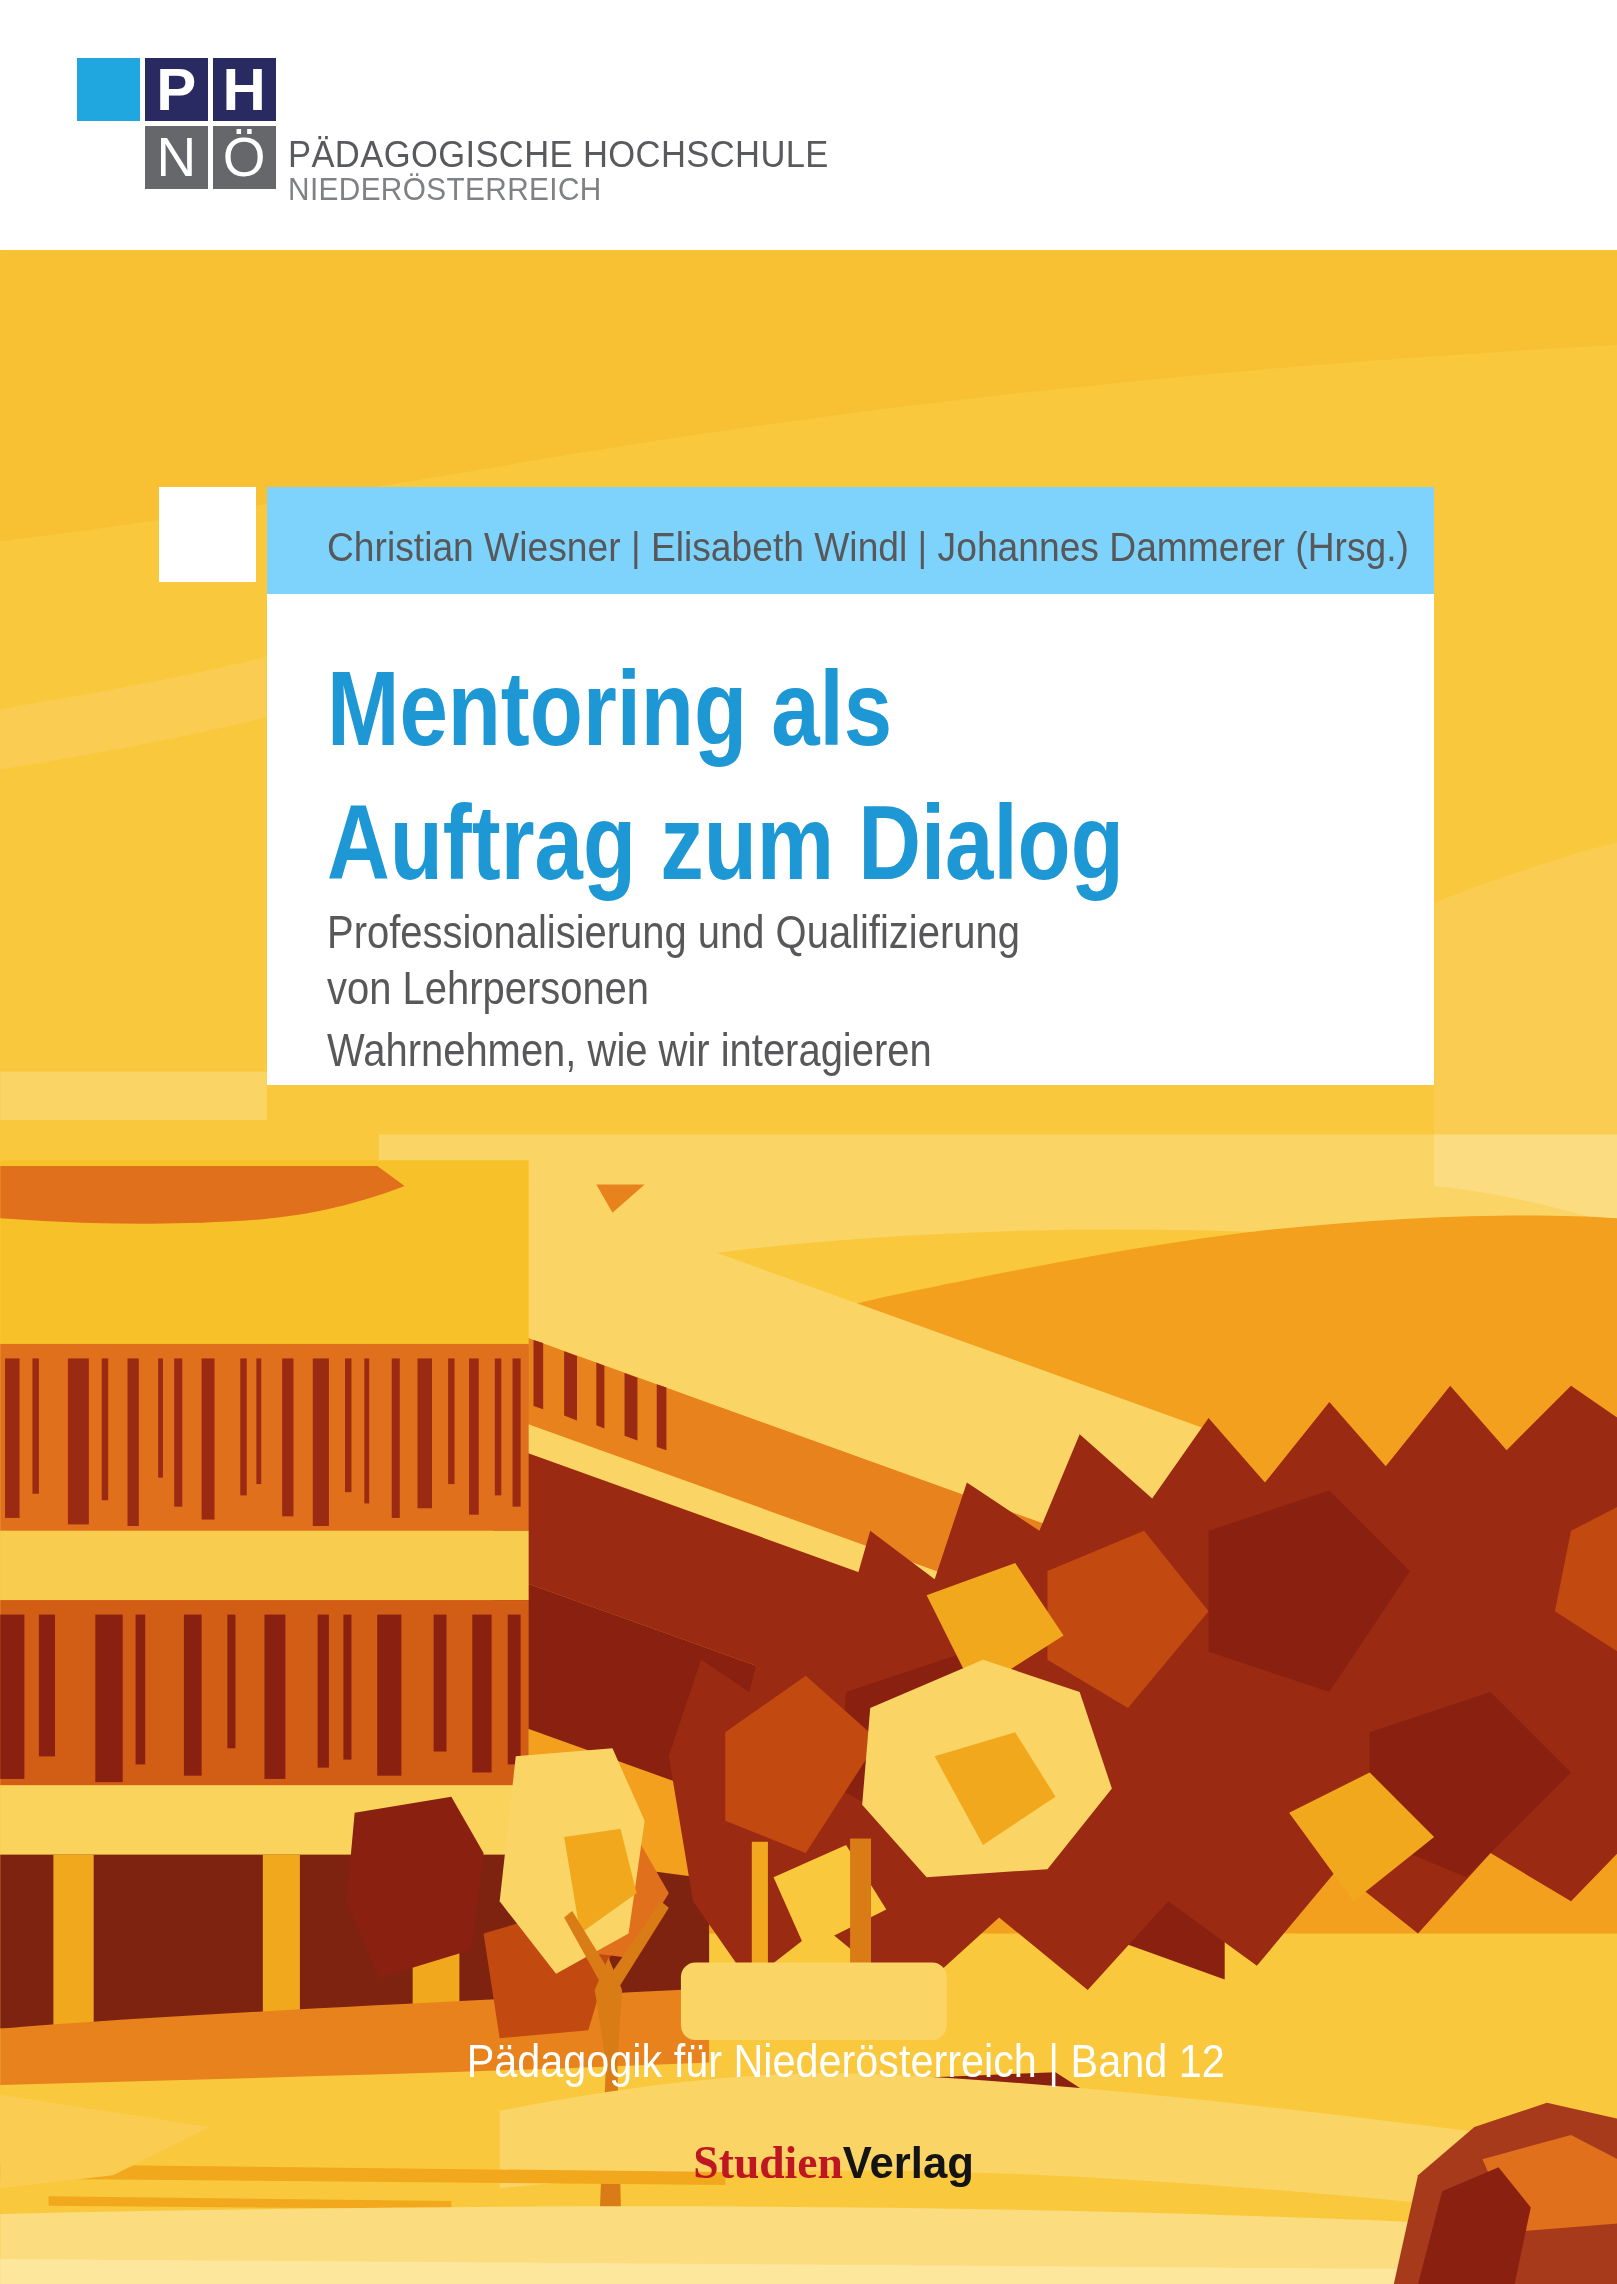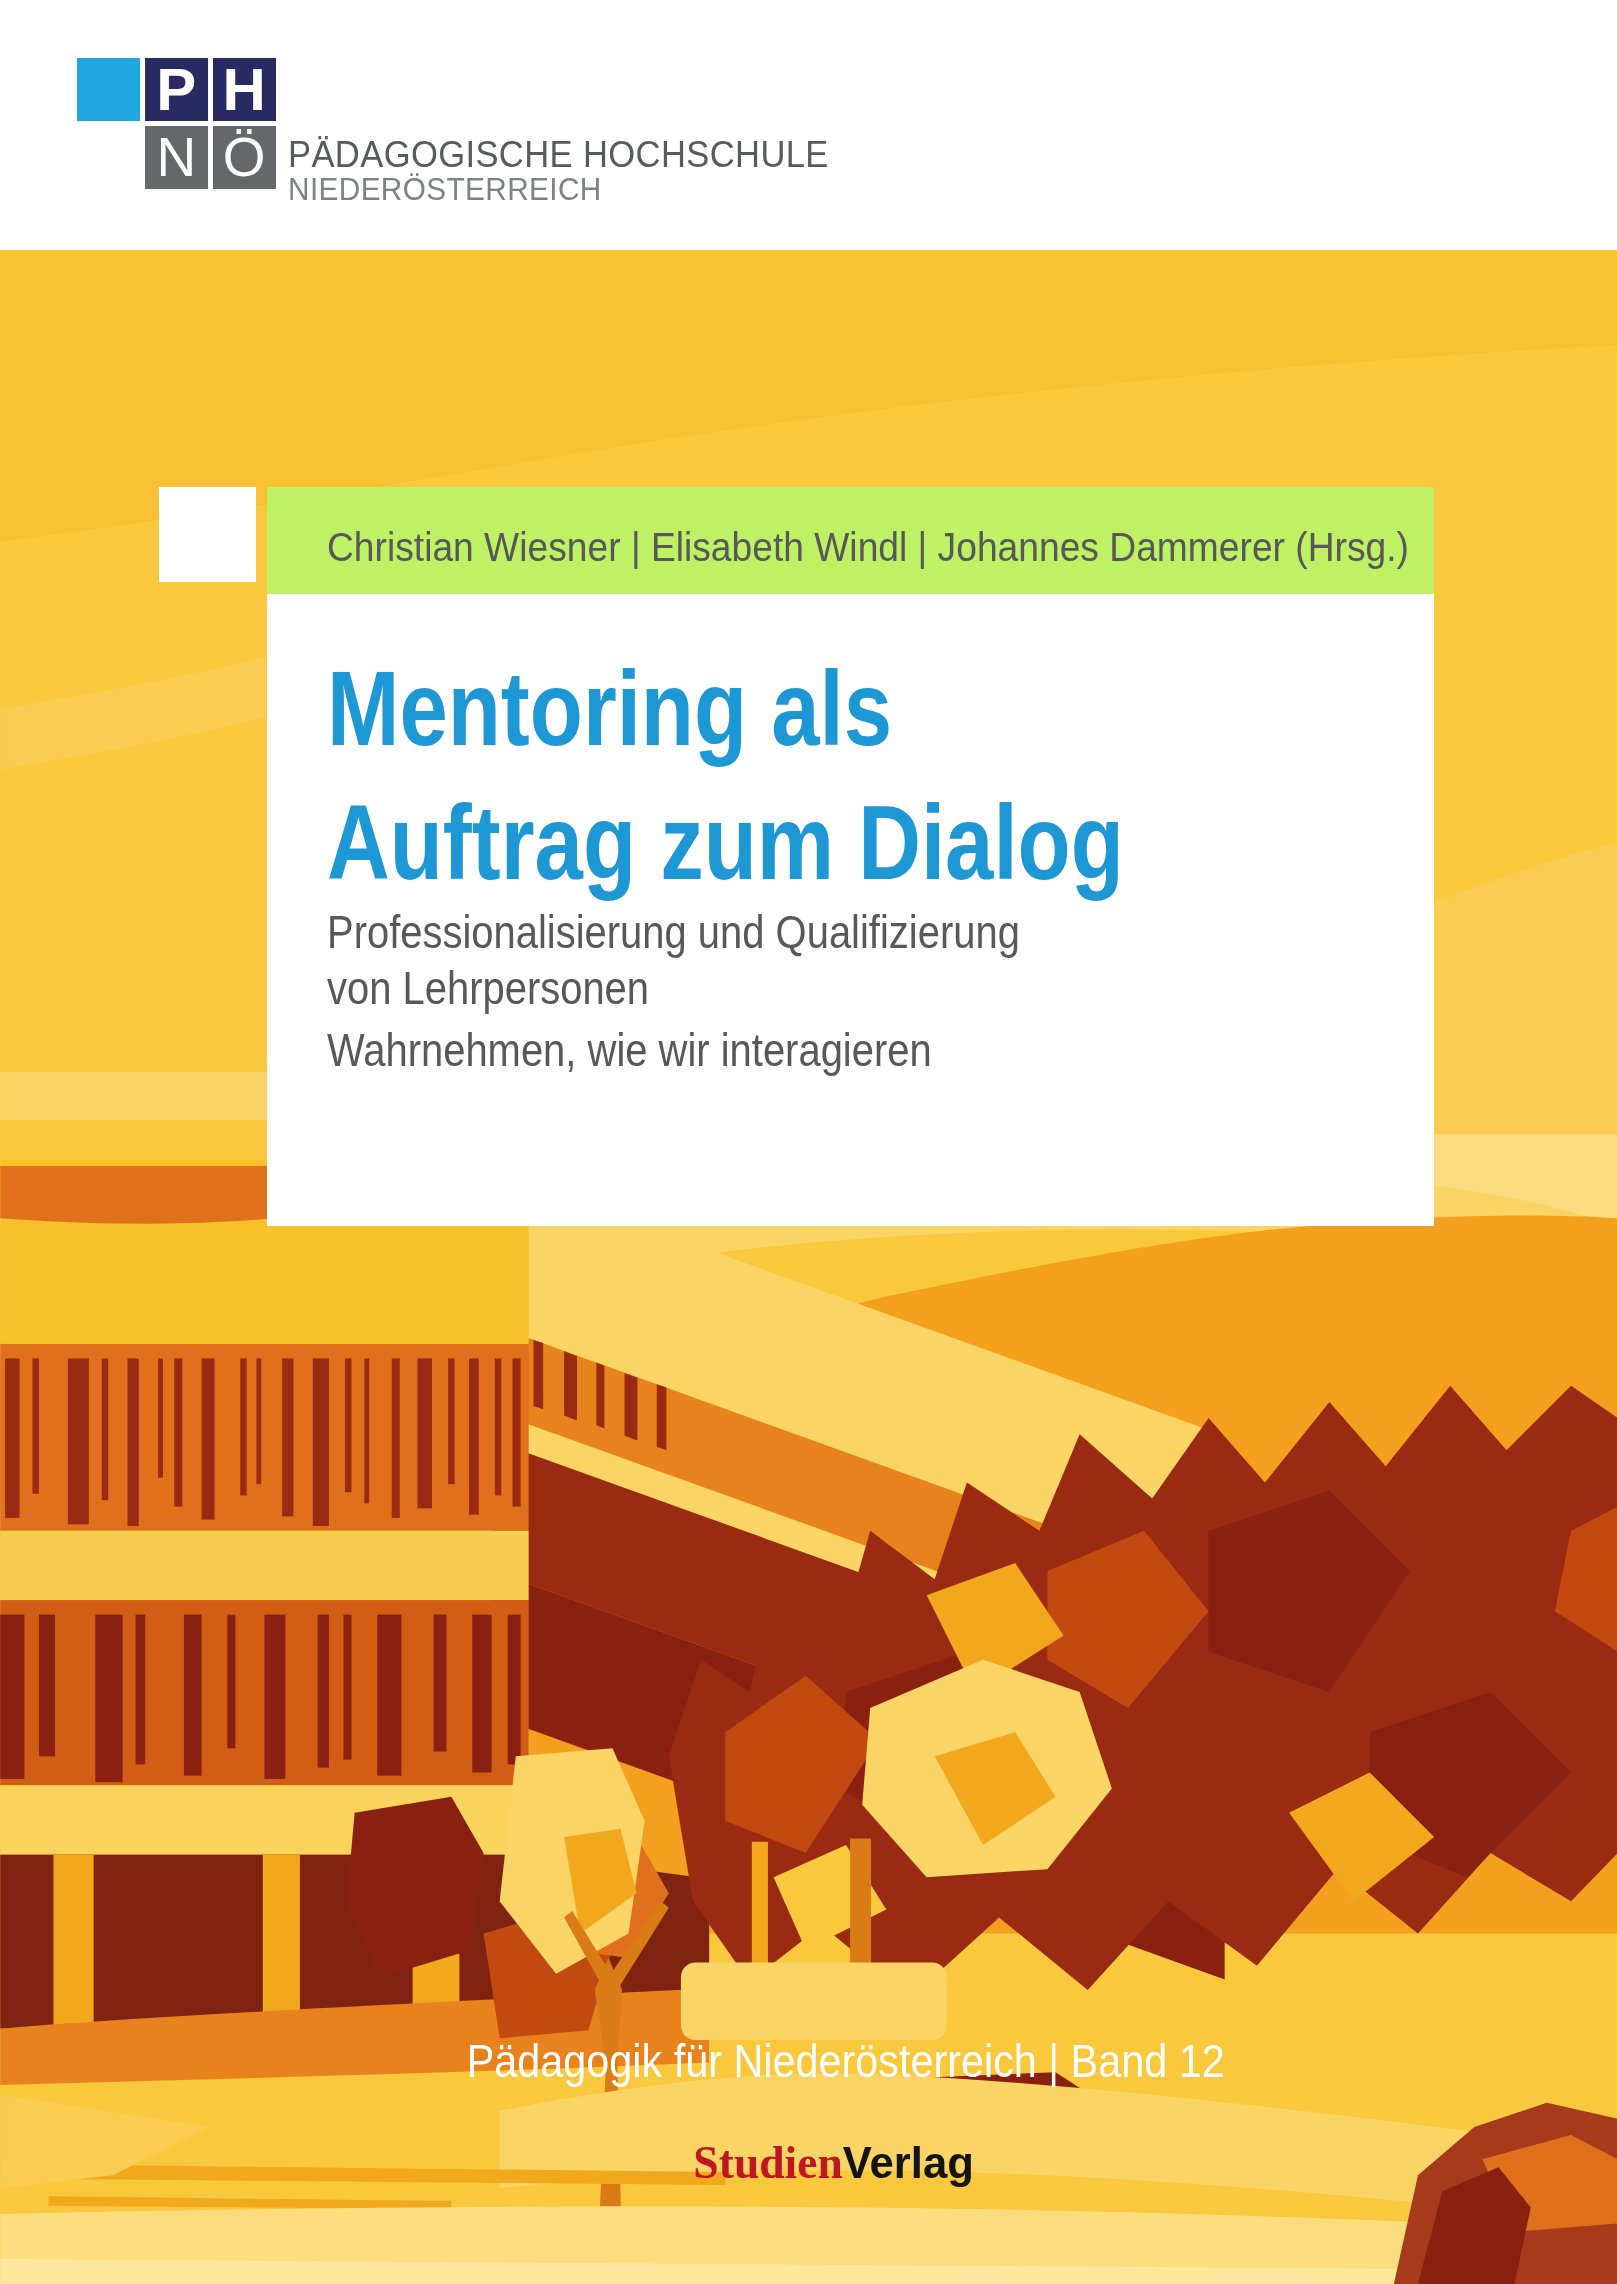--- a/index.html
+++ b/index.html
@@ -42,28 +42,28 @@
   .f-pale{fill:var(--pale_yellow)} .f-pale2{fill:var(--pale_yellow2)} .f-lband{fill:var(--light_band)}
   .f-amber{fill:var(--amber)} .f-amber2{fill:var(--amber2)} .f-bright{fill:var(--bright_yellow)}
   .f-parapet{fill:var(--parapet_yellow)} .f-slab{fill:var(--slab_yellow)} .f-slab2{fill:var(--slab_yellow2)}
   .f-orange{fill:var(--orange)} .f-orange2{fill:var(--orange2)} .f-omid{fill:var(--orange_mid)}
   .f-rust{fill:var(--rust)} .f-maroon{fill:var(--maroon)} .f-maroon2{fill:var(--maroon2)}
   .f-maroon3{fill:var(--maroon3)} .f-dark{fill:var(--dark_maroon)} .f-trunk{fill:var(--trunk)}
 
   
   .author-square{position:absolute;left:159px;top:487px;width:97px;height:95px;background:#fff;}
   .author-box{
-    position:absolute;left:267px;top:487px;width:1167px;height:121px;background:#bef264;
+    position:absolute;left:267px;top:487px;width:1167px;height:121px;background:#7dd3fc;
     display:flex;align-items:center;padding-left:60px;
   }
   .author-box span{
     font-size:40px;color:var(--text_gray);white-space:nowrap;
     transform:scaleX(.93);transform-origin:left;
   }
-  .title-box{position:absolute;left:267px;top:594px;width:1167px;height:632px;background:#fff;}
+  .title-box{position:absolute;left:267px;top:594px;width:1167px;height:491px;background:#fff;}
   .title{
     position:absolute;left:60px;top:47px;
     font-size:106px;line-height:134px;font-weight:700;color:var(--title_blue);
     transform:scaleX(.82);transform-origin:left;white-space:nowrap;
   }
   .subtitle{
     position:absolute;left:60px;top:310px;
     font-size:47px;line-height:56px;color:var(--text_gray);
     transform:scaleX(.85);transform-origin:left;white-space:nowrap;
   }

